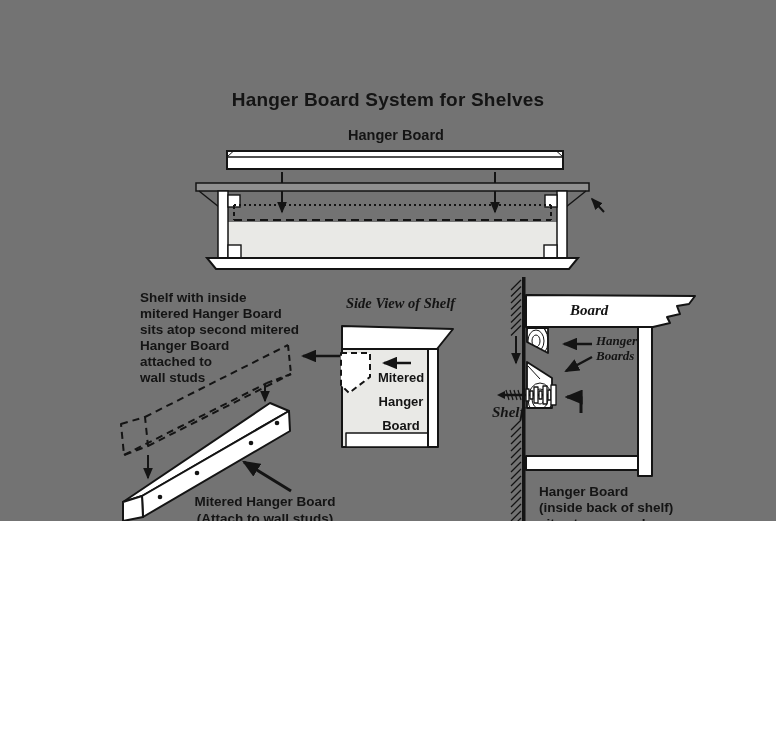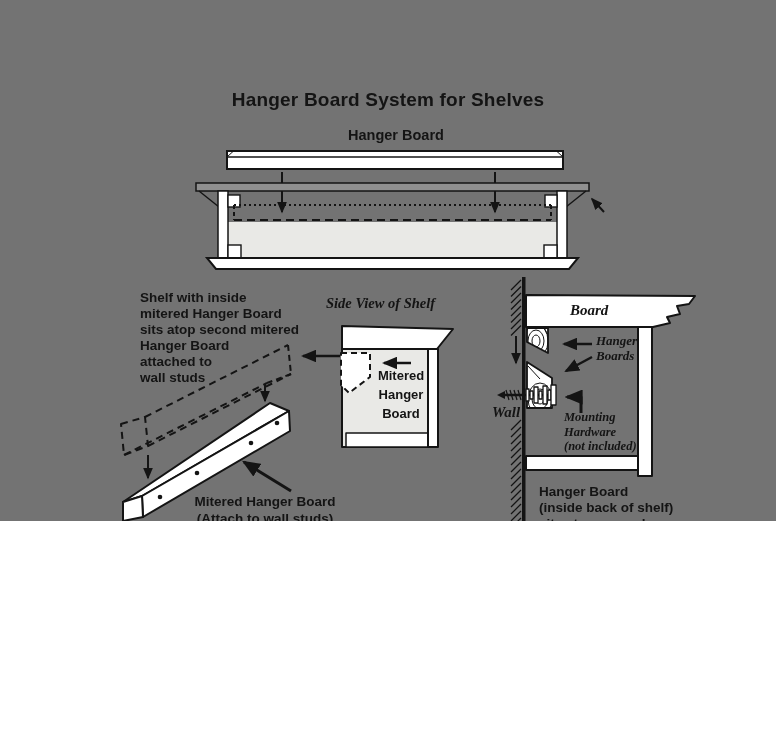--- a/index.html
+++ b/index.html
@@ -7,22 +7,22 @@
          font-family:"Liberation Sans",sans-serif;color:#111;padding-left:42px;}
   #art{position:absolute;left:0;top:0;}
   .lbl{position:absolute;white-space:pre-line;color:#141414;}
   .sans{font-family:"Liberation Sans",sans-serif;font-weight:bold;}
   .serif{font-family:"Liberation Serif",serif;font-weight:bold;font-style:italic;}
   #title{left:0;top:89px;width:776px;text-align:center;font-size:19px;letter-spacing:.2px;}
   #hb-label{left:296px;top:127px;width:200px;text-align:center;font-size:14.5px;}
   #backview-note{left:592px;top:199px;font-size:13px;line-height:15px;}
   #left-note{left:114px;top:290px;font-size:13.5px;line-height:16px;margin-left:26px;}
   #mitered-3d-label{left:165px;top:493px;width:200px;text-align:center;font-size:13.5px;line-height:17px;}
-  #sideview-title{left:326px;top:295px;font-size:14.5px;}
-  #sideview-board-label{left:351px;top:366px;width:100px;text-align:center;font-size:13px;line-height:19px;}
+  #sideview-title{left:346px;top:295px;font-size:14.5px;}
+  #sideview-board-label{left:351px;top:366px;width:100px;text-align:center;font-size:13px;line-height:24px;}
   #shelf-label{left:570px;top:302px;font-size:15px;}
   #hanger-boards-label{left:596px;top:334px;font-size:13px;line-height:14.5px;}
   #wall-label{left:492px;top:404px;font-size:15px;}
   #mounting-label{left:564px;top:410px;font-size:12.5px;line-height:14.5px;}
   #wall-note{left:539px;top:484px;font-size:13.5px;line-height:16px;}
 </style>
 </head>
 <body>
 
 <div id="stage">
@@ -179,24 +179,21 @@
 wall studs</div>
 <div class="lbl sans" id="mitered-3d-label">Mitered Hanger Board
 (Attach to wall studs)</div>
 <div class="lbl serif" id="sideview-title">Side View of Shelf</div>
 <div class="lbl sans" id="sideview-board-label">Mitered
 Hanger
 Board</div>
 <div class="lbl serif" id="shelf-label">Board</div>
 <div class="lbl serif" id="hanger-boards-label">Hanger
 Boards</div>
-<div class="lbl serif" id="wall-label">Wall</div>
-<div class="lbl serif" id="mounting-label">Mounting
-Hardware
-(not included)</div>
+<div class="lbl serif" id="wall-label">Shelf</div>
 <div class="lbl sans" id="wall-note">Hanger Board
 (inside back of shelf)
 sits atop second
 Hanger Board
 (attached to
 wall studs).</div>
 
 </div>
 
 </body></html>

